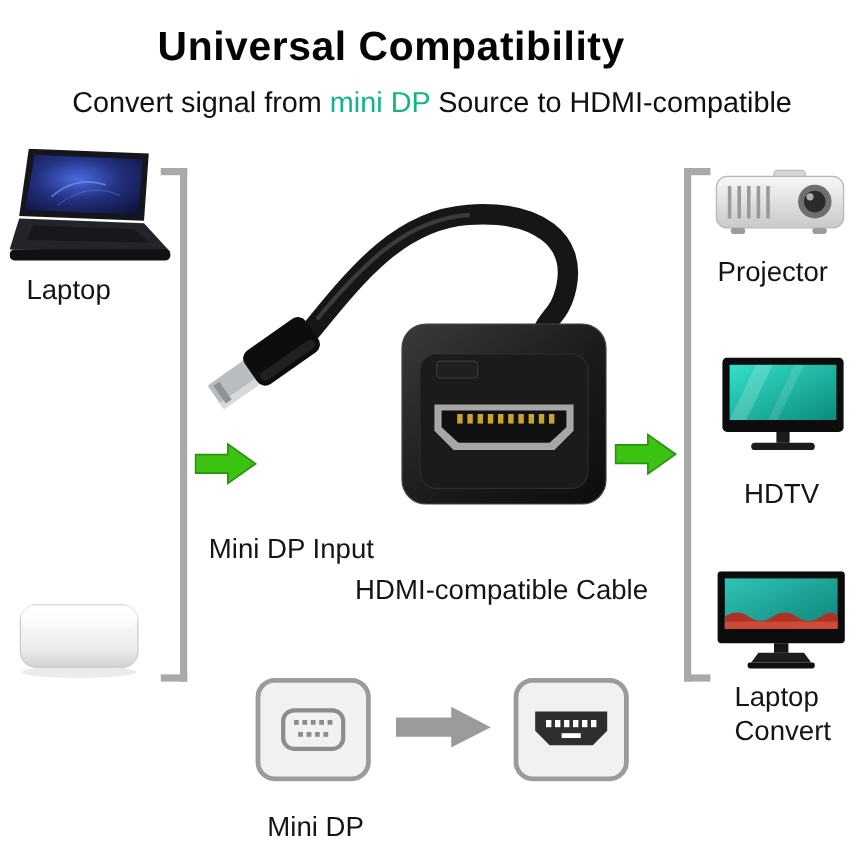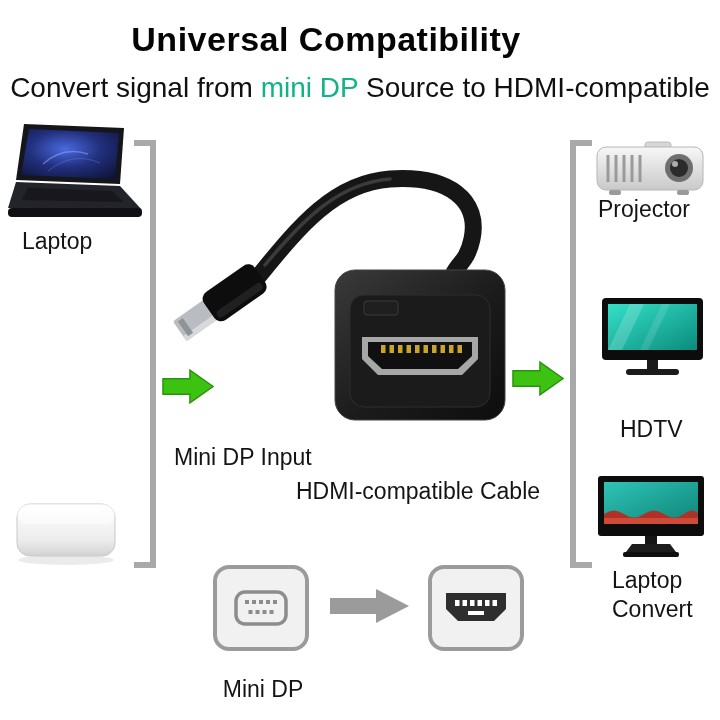--- a/index.html
+++ b/index.html
@@ -1,20 +1,20 @@
 <!DOCTYPE html>
 <html style="--accent: #10b487; --arrowGreen: #3cc312; --arrowGreenDark: #2d9110; --uiGray: #9b9b9b; --bracketGray: #a9a9a9;"><head>
 <meta charset="utf-8">
 <style>
   html,body{margin:0;padding:0;background:#fff;}
   .canvas{position:relative;width:720px;height:720px;background:#ffffff;
           font-family:"Liberation Sans", sans-serif;color:#121212;overflow:hidden;}
   .abs{position:absolute;}
   .title{top:20px;left:0;width:652px;text-align:center;font-size:34px;font-weight:700;color:#050505;letter-spacing:0.5px;}
-  .subtitle{top:72px;left:0;width:720px;text-align:center;font-size:28px;color:#101010;}
+  .subtitle{top:72px;left:0;width:720px;text-align:center;font-size:24px;color:#101010;}
   .accent{color:var(--accent,#10b487);}
   .label{font-size:23px;color:#141414;}
   .center-text{text-align:center;}
   .bar{background:var(--bracketGray,#a9a9a9);}
   .green-arrow polygon{fill:var(--arrowGreen,#3cc312);stroke:var(--arrowGreenDark,#2d9110);stroke-width:1.5;}
   .gray-arrow polygon{fill:var(--uiGray,#9b9b9b);}
   .port-box{width:88px;height:78px;border:4px solid var(--uiGray,#9b9b9b);border-radius:16px;
             background:#f1f1f1;display:flex;align-items:center;justify-content:center;}
 </style>
 </head>
@@ -130,37 +130,37 @@
       <line x1="29" y1="15" x2="29" y2="42"></line>
         <line x1="37" y1="15" x2="37" y2="42"></line>
       <line x1="45" y1="15" x2="45" y2="42"></line>
     </g>
     <circle cx="84" cy="28" r="14" fill="#6f6f6f"></circle>
     <circle cx="84" cy="28" r="9" fill="#2b2b2b"></circle>
     <circle cx="80" cy="24" r="3" fill="#cfcfcf" opacity="0.8"></circle>
     <rect x="14" y="50" width="12" height="5" rx="2" fill="#9a9a9a"></rect>
     <rect x="82" y="50" width="12" height="5" rx="2" fill="#9a9a9a"></rect>
   </svg>
-  <div class="abs label" style="left:598px;top:196px">Projector</div>
+  <div class="abs label" style="left:598px;top:213px">Projector</div>
 
   <svg class="abs" style="left:600px;top:298px" width="105" height="80" viewBox="0 0 105 80">
     <defs>
       <linearGradient id="tvg1" x1="0" y1="0" x2="1" y2="1">
         <stop offset="0%" stop-color="#34e0c8"></stop>
           <stop offset="100%" stop-color="#0b8b7d"></stop>
       </linearGradient>
     </defs>
     <rect x="2" y="0" width="101" height="62" rx="4" fill="#0c0c0c"></rect>
     <rect x="8" y="6" width="89" height="46" fill="url(#tvg1)"></rect>
     <polygon points="8,52 30,6 44,6 22,52" fill="#ffffff" opacity="0.18"></polygon>
     <polygon points="40,52 62,6 70,6 48,52" fill="#ffffff" opacity="0.12"></polygon>
     <rect x="47" y="62" width="11" height="9" fill="#1b1b1b"></rect>
     <rect x="26" y="71" width="53" height="6" rx="3" fill="#1b1b1b"></rect>
   </svg>
-  <div class="abs label" style="left:620px;top:416px">HDTV</div>
+  <div class="abs label" style="left:620px;top:398px">HDTV</div>
 
   <svg class="abs" style="left:596px;top:476px" width="110" height="84" viewBox="0 0 110 84">
     <defs>
       <linearGradient id="tvg2" x1="0" y1="0" x2="1" y2="1">
         <stop offset="0%" stop-color="#2ec4b6"></stop>
           <stop offset="100%" stop-color="#0e8478"></stop>
       </linearGradient>
     </defs>
     <rect x="2" y="0" width="106" height="60" rx="3" fill="#0c0c0c"></rect>
     <rect x="8" y="6" width="94" height="42" fill="url(#tvg2)"></rect>

